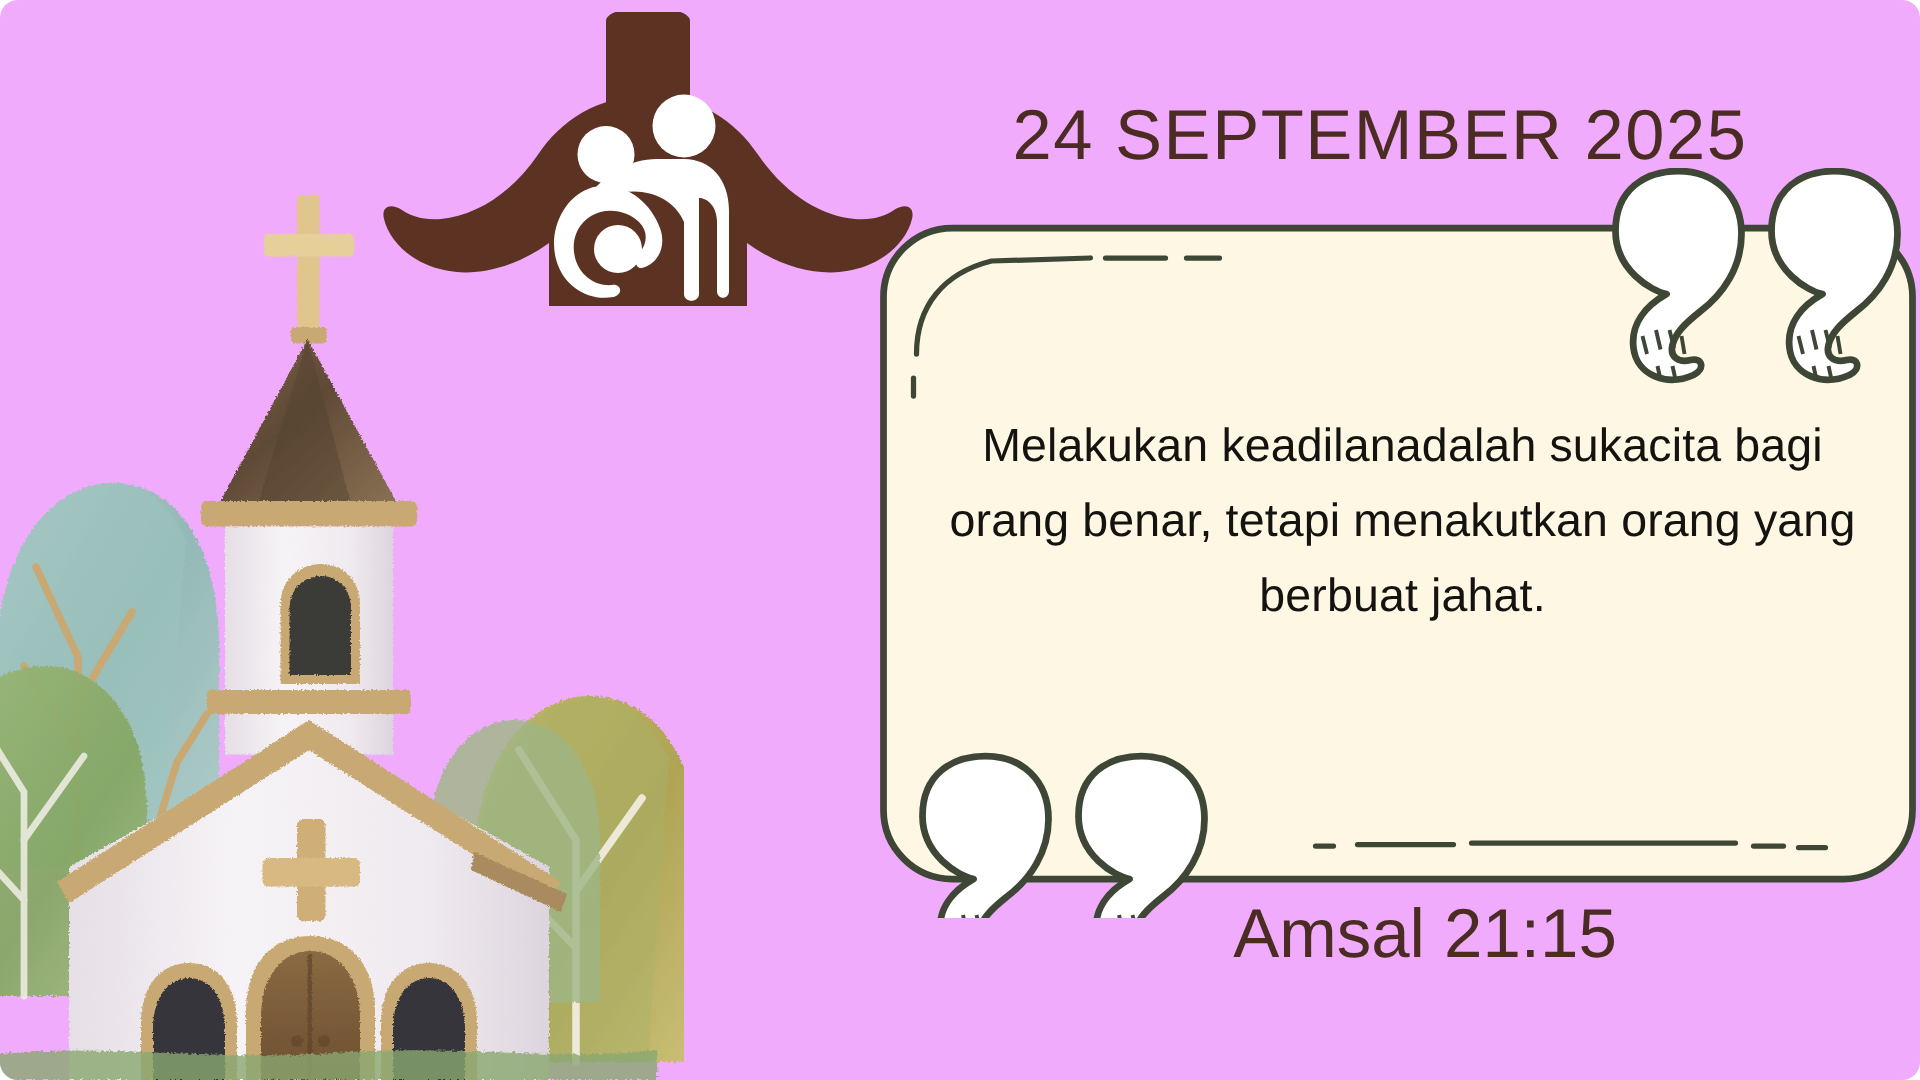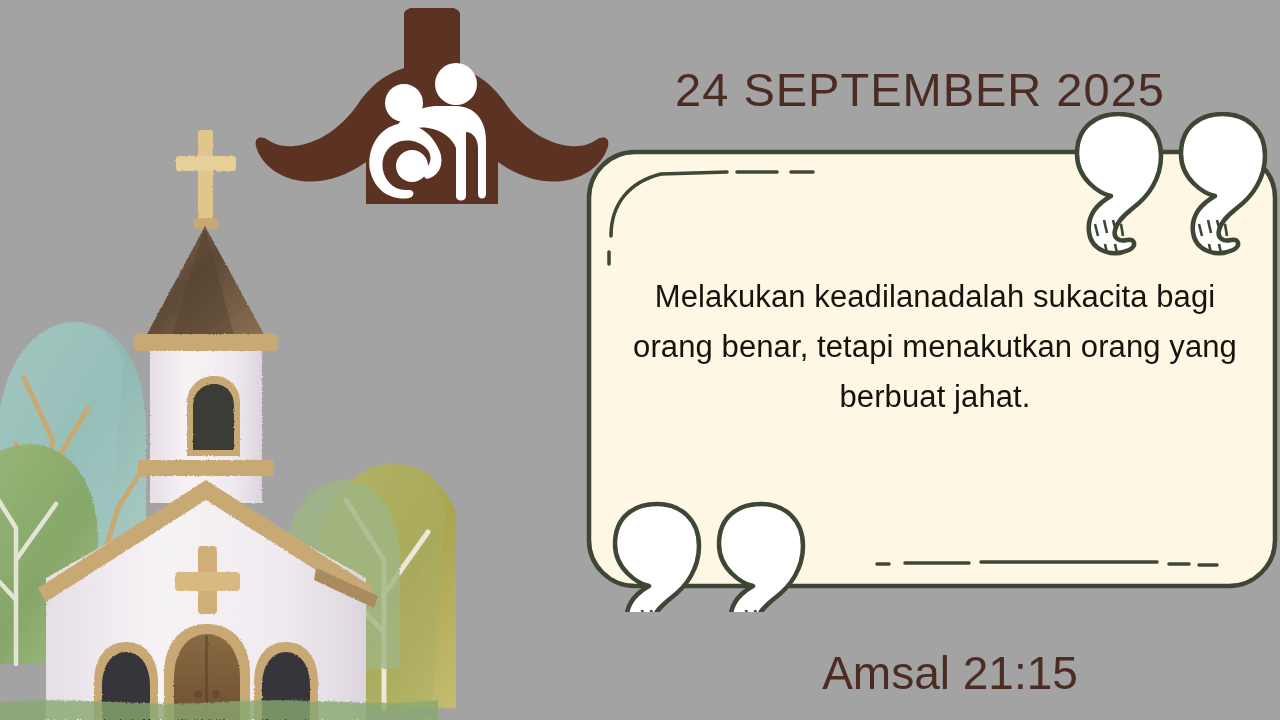--- a/index.html
+++ b/index.html
@@ -7,22 +7,23 @@
     padding: 0;
     background: #ffffff;
   }
   body {
     font-family: "Liberation Sans", sans-serif;
   }
   #canvas {
     position: relative;
     width: 1280px;
     height: 720px;
-    background: #a3a3a3;
+    background: #f0abfc;
     overflow: hidden;
+    border-radius: 12px;
   }
 
   
   .church-art {
     position: absolute;
     left: -14px;
     top: 108px;
     width: 470px;
     height: 612px;
   }
@@ -74,21 +75,21 @@
     font-size: 31px;
     line-height: 1.62;
     color: #15130f;
     letter-spacing: 0.1px;
   }
 
   
   .reference {
     position: absolute;
     left: 700px;
-    top: 646px;
+    top: 595px;
     width: 500px;
     text-align: center;
     font-size: 46px;
     color: #4a2c22;
     white-space: nowrap;
   }
 </style>
 </head>
 <body>
 

